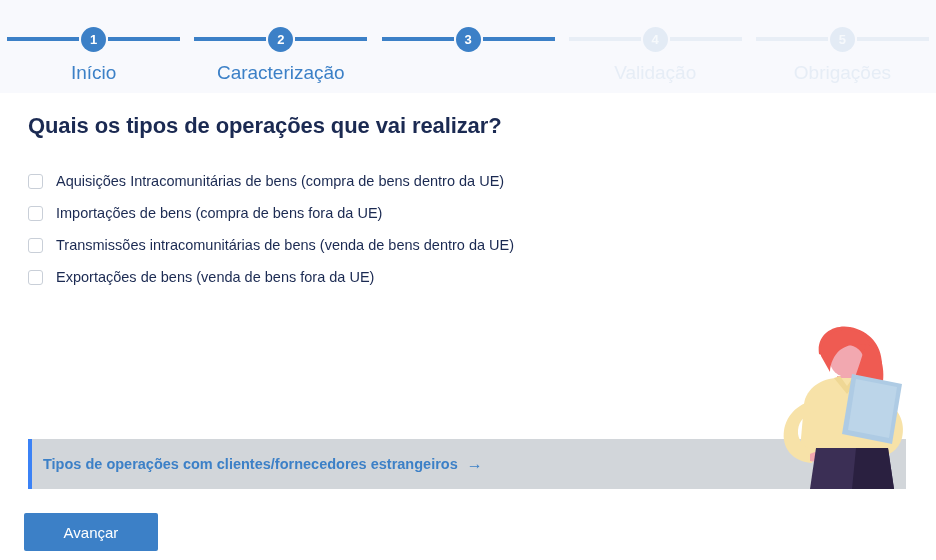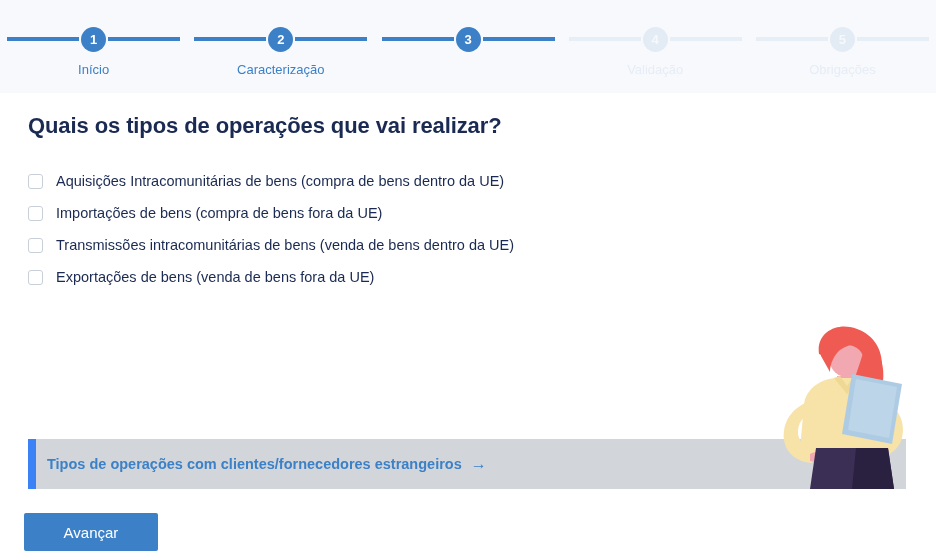--- a/index.html
+++ b/index.html
@@ -69,21 +69,21 @@
   .step.inactive .step-circle {
     background: #e3ebf5;
     color: #f6f9fc;
   }
 
   .step-label {
     position: absolute;
     top: 62px;
     left: 0; right: 0;
     text-align: center;
-    font-size: 13px;
+    font-size: 19px;
     color: #3c80c7;
     white-space: nowrap;
   }
   .step.inactive .step-label { color: #e6edf6; }
 
   
   .content {
     position: absolute;
     left: 0; top: 93px;
     width: 772px;
@@ -133,21 +133,21 @@
   }
 
   
   .banner {
     position: absolute;
     left: 28px;
     top: 346px;
     width: 878px;
     height: 50px;
     background: #d2d6da;
-    border-left: 8px solid #3b82f6;
+    border-left: 4px solid #3b82f6;
     display: flex;
     align-items: center;
   }
 
   .banner-link {
     margin-left: 11px;
     font-size: 14.5px;
     font-weight: bold;
     color: #3c80c7;
     white-space: nowrap;

